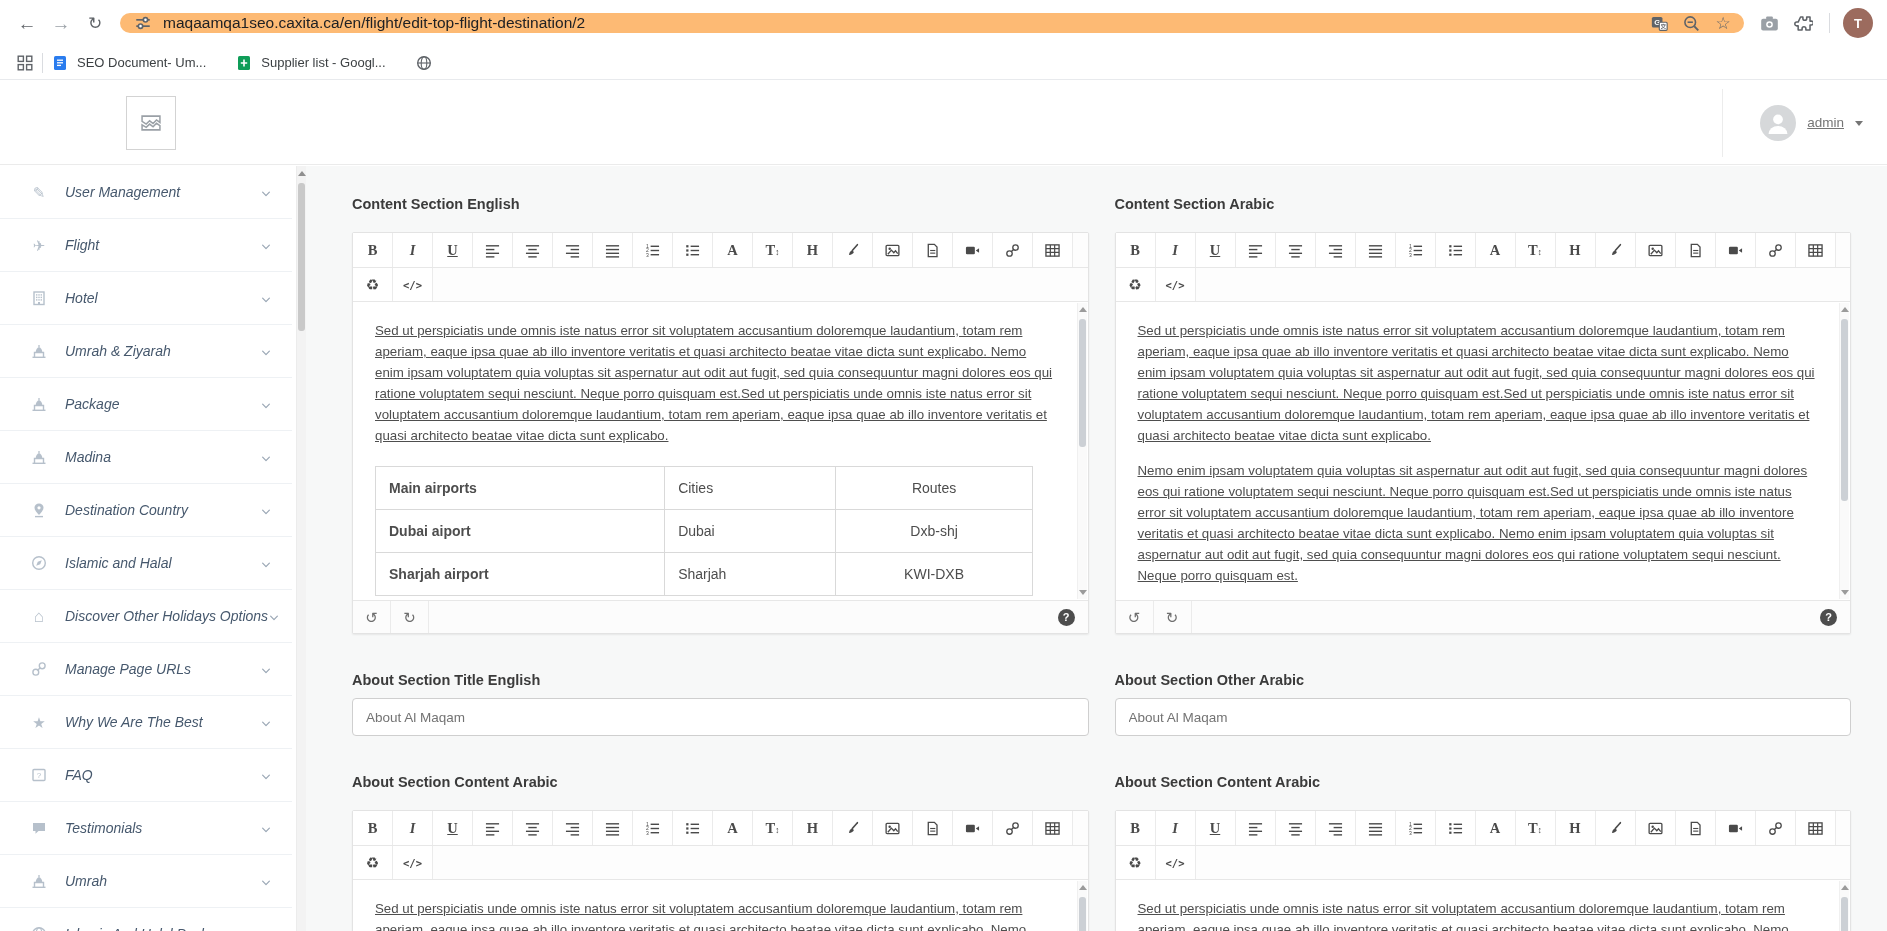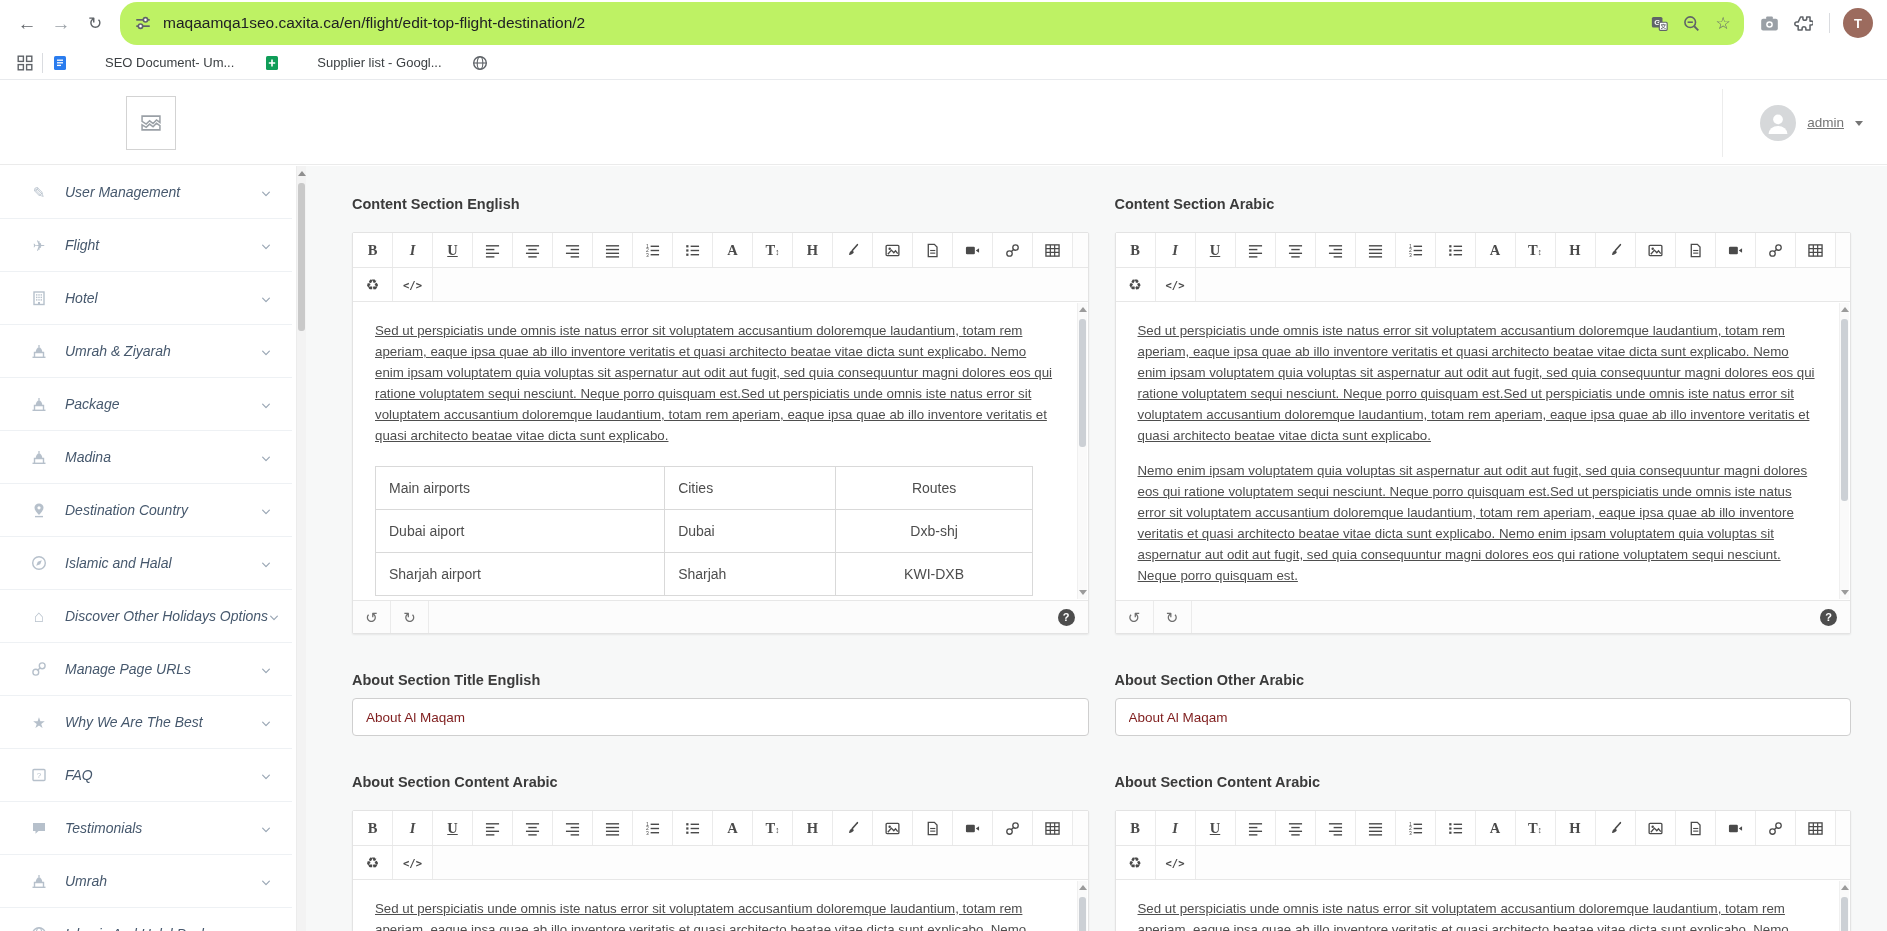--- a/index.html
+++ b/index.html
@@ -6,21 +6,21 @@
   html,body { width:1887px; height:931px; overflow:hidden; background:#fff;
               font-family:"Liberation Sans", sans-serif; }
   button { font-family:inherit; background:none; border:0; cursor:pointer; padding:0; color:inherit; }
 
   
   .chrome { height:46px; background:#fff; display:flex; align-items:center; padding:0 10px; }
   .nav-btn { width:34px; height:34px; display:flex; align-items:center; justify-content:center;
              color:#5f6368; font-size:19px; flex:0 0 auto; }
   .nav-btn.dim { color:#9aa0a6; }
   .nav-btn svg { width:19px; height:19px; }
-  .omnibox { flex:1; height:43px; background:#bef264; border-radius:17px; display:flex;
+  .omnibox { flex:1; height:20px; background:#fdba74; border-radius:17px; display:flex;
              align-items:center; padding:0 6px 0 14px; margin:0 8px; min-width:0; }
   .ob-ic { width:18px; height:18px; color:#5f6368; margin-right:11px; flex:0 0 auto; }
   .ob-ic svg { width:18px; height:18px; }
   .url { flex:1; font-size:15.5px; color:#202124; white-space:nowrap; overflow:hidden; }
   .pill-btn { width:30px; height:30px; display:flex; align-items:center; justify-content:center;
               color:#5f6368; font-size:17px; flex:0 0 auto; margin-left:2px; }
   .pill-btn svg { width:17px; height:17px; }
   .cam { color:#9aa0a6; }
   .vsep { width:1px; height:20px; background:#dadce0; margin:0 9px; flex:0 0 auto; }
   .avatar-t { width:30px; height:30px; border-radius:50%; background:#9c6b5e; color:#fff;
@@ -28,21 +28,21 @@
               margin:0 4px; flex:0 0 auto; }
 
   
   .bookmarks { height:34px; background:#fff; display:flex; align-items:center; padding:0 16px;
                border-bottom:1px solid #e8eaed; }
   .bk-ic { width:17px; height:17px; color:#5f6368; display:flex; align-items:center; justify-content:center; }
   .bk-ic svg { width:16px; height:16px; }
   .bm-item { display:flex; align-items:center; gap:9px; margin-right:30px; cursor:pointer; }
   .bm-item .fav { width:16px; height:16px; }
   .bm-item .fav svg { width:16px; height:16px; }
-  .bm-label { font-size:13px; color:#3c4043; white-space:nowrap;margin-left:28px; }
+  .bm-label { font-size:13px; color:#3c4043; white-space:nowrap; }
 
   
   .app-header { position:relative; height:85px; background:#fff; border-bottom:1px solid #ebebeb; }
   .logo-box { position:absolute; left:126px; top:16px; width:50px; height:54px;
               border:1px solid #d3d3d3; background:#fff; display:flex; align-items:center;
               justify-content:center; color:#9aa0a6; }
   .logo-box svg { width:22px; height:22px; }
   .admin-box { position:absolute; right:24px; top:0; height:85px; display:flex; align-items:center; gap:11px; }
   .admin-box .vline { width:1px; height:68px; background:#ececec; margin-right:26px; }
   .avatar-g { width:36px; height:36px; border-radius:50%; background:#d6d8da; display:inline-flex;
@@ -72,21 +72,21 @@
 
   
   .main { position:absolute; left:306px; right:0; top:166px; bottom:0; background:#f7f8f8;
           padding:30px 36px 0 46px; display:grid; grid-template-columns:1fr 1fr;
           column-gap:26px; align-content:start; overflow:hidden; }
   .col { min-width:0; }
   .panel { margin-bottom:38px; }
   .panel-heading { font-size:14.5px; font-weight:700; color:#3b3b3b; margin:0 0 20px; }
   .panel--input .panel-heading { margin-bottom:10px; }
   .about-input { width:100%; height:38px; border:1px solid #cfcfcf; border-radius:4px;
-                 background:#fff; padding:0 13px; font-size:13.5px; color:#7f1d1d;
+                 background:#fff; padding:0 13px; font-size:13.5px; color:#737373;
                  font-family:"Liberation Sans", sans-serif; }
 
   
   .rte { background:#fff; border:1px solid #e3e3e3; border-radius:2px;
          box-shadow:0 1px 2px rgba(0,0,0,.07); }
   .rte-toolbar { display:flex; background:#fdfdfd; border-bottom:1px solid #e7e7e7; }
   .tb-btn { width:40px; height:34px; flex:0 0 auto; display:flex; align-items:center;
             justify-content:center; border-right:1px solid #ebebeb; color:#4a4a4a; background:#fff; }
   .rte-toolbar.row2 .tb-btn { height:33px; }
   .tb-btn svg { width:15px; height:15px; }
@@ -97,21 +97,21 @@
   .code { font-family:"DejaVu Sans Mono", monospace; font-size:10.5px; font-weight:600; }
   .tx { font-size:15px; line-height:1; }
   .rte-body { position:relative; overflow:hidden; }
   .rte-body.top-size { height:298px; }
   .rte-body.bottom-size { height:400px; }
   .rte-content { padding:18px 34px 18px 22px; font-size:13.3px; color:#4e4e4e; line-height:1.58; }
   .rte-content p { margin:0 0 14px;text-decoration:underline; }
   .rte-content table { border-collapse:collapse; width:97%; margin-top:20px; table-layout:fixed; }
   .rte-content th, .rte-content td { border:1px solid #d9d9d9; padding:10px 13px; font-size:14px;
                                      font-weight:400; text-align:left; color:#4d4d4d; }
-  .rte-content th:nth-child(1), .rte-content td:nth-child(1) { width:44%; }
+  .rte-content th:nth-child(1), .rte-content td:nth-child(1) { width:44%;font-weight:bold; }
   .rte-content th:nth-child(2), .rte-content td:nth-child(2) { width:26%; }
   .rte-content th:nth-child(3), .rte-content td:nth-child(3) { width:30%;text-align:center; }
   .vscroll { position:absolute; top:1px; right:1px; bottom:1px; width:10px; background:#fafafa;
              border-left:1px solid #f0f0f0; }
   .va { position:absolute; left:1px; width:0; height:0; border:4px solid transparent; }
   .va.up { top:4px; border-bottom:5px solid #9b9b9b; border-top:none; }
   .va.dn { bottom:4px; border-top:5px solid #9b9b9b; border-bottom:none; }
   .vthumb { position:absolute; left:1px; top:16px; width:7px; background:#ccd0d5; border-radius:3px; }
   .vthumb.short { height:128px; }
   .vthumb.long { height:182px; }

